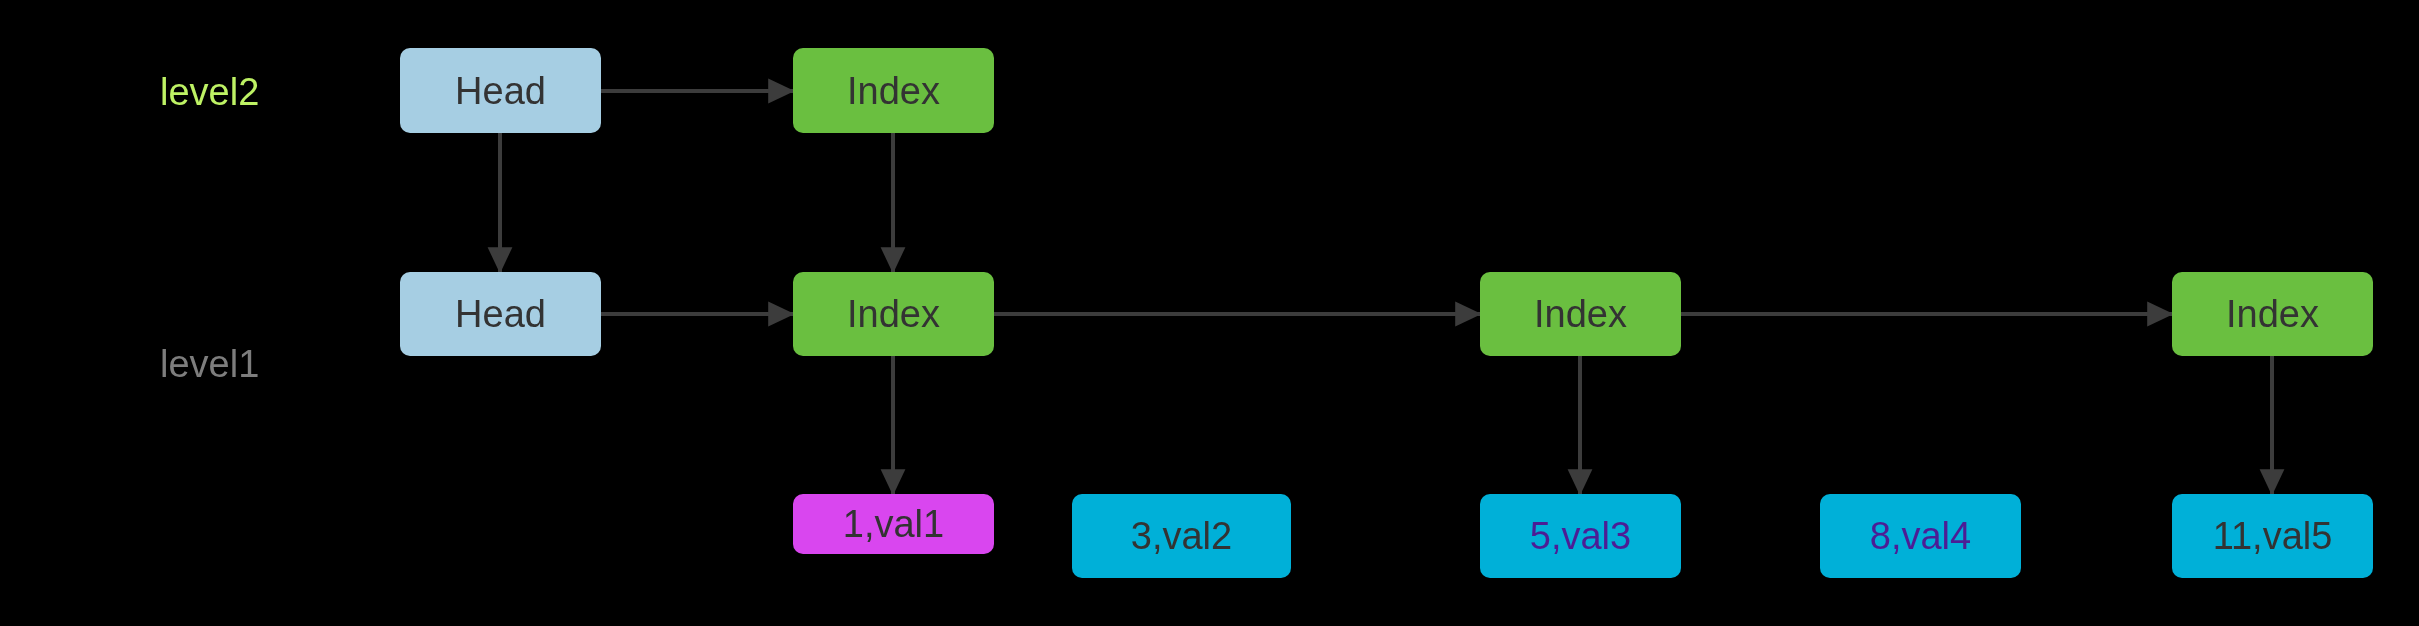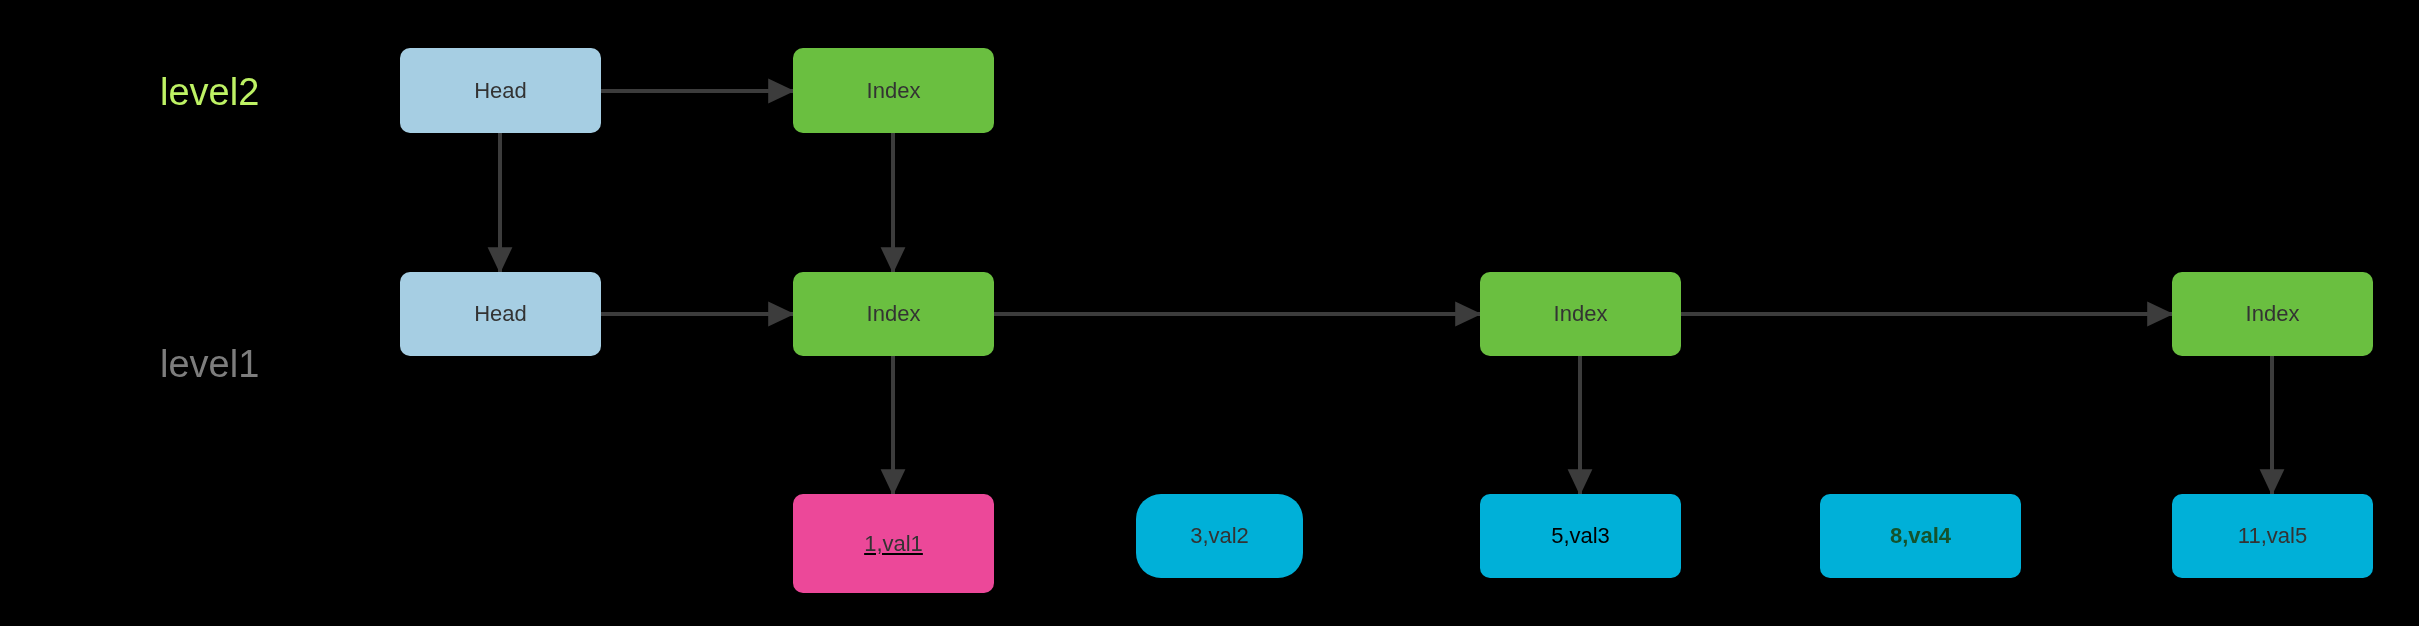--- a/index.html
+++ b/index.html
@@ -2,21 +2,21 @@
 <html><head>
 <meta charset="utf-8">
 <style>
   html,body{margin:0;padding:0;background:#000;}
   body{width:2419px;height:626px;overflow:hidden;
        font-family:"Liberation Sans","DejaVu Sans",sans-serif;}
   #stage{position:relative;width:2419px;height:626px;background:#000;}
   svg#wires{position:absolute;left:0;top:0;width:2419px;height:626px;}
   .node{position:absolute;display:flex;align-items:center;justify-content:center;
         border-radius:10px;box-sizing:border-box;}
-  .node span{font-size:22px;color:#333333;line-height:1;white-space:nowrap;}
+  .node span{font-size:38px;color:#333333;line-height:1;white-space:nowrap;}
   .lvl-label{position:absolute;display:flex;align-items:center;}
   .lvl-label span{font-size:38px;color:#7d7d7d;line-height:1;white-space:nowrap;}
 </style>
 </head>
 <body>
 
 <div id="stage">
   <svg id="wires" viewBox="0 0 2419 626" xmlns="http://www.w3.org/2000/svg">
     <defs>
       <marker id="arrowhead" markerWidth="7" markerHeight="7" refX="6.2" refY="3.5" orient="auto" markerUnits="strokeWidth">
@@ -55,29 +55,29 @@
       </div>
       <div class="node" style="left: 793px; top: 272px; width: 201px; height: 84px; background: rgb(106, 191, 64);">
         <span style="color: rgb(51, 51, 51);">Index</span>
       </div>
       <div class="node" style="left: 1480px; top: 272px; width: 201px; height: 84px; background: rgb(106, 191, 64);">
         <span style="color: rgb(51, 51, 51);">Index</span>
       </div>
       <div class="node" style="left: 2172px; top: 272px; width: 201px; height: 84px; background: rgb(106, 191, 64);">
         <span style="color: rgb(51, 51, 51);">Index</span>
       </div>
-      <div class="node" style="left: 793px; top: 494px; width: 201px; height: 99px; background: #ec4899; text-decoration: underline;">
+      <div class="node" style="left: 793px; top: 494px; width: 201px; height: 60px; background: #d946ef;">
         <span style="color: rgb(51, 51, 51);">1,val1</span>
       </div>
-      <div class="node" style="left: 1136px; top: 494px; width: 167px; height: 84px; background: rgb(0, 176, 216); border-radius: 25px;">
+      <div class="node" style="left: 1072px; top: 494px; width: 219px; height: 84px; background: rgb(0, 176, 216);">
         <span style="color: rgb(51, 51, 51);">3,val2</span>
       </div>
       <div class="node" style="left: 1480px; top: 494px; width: 201px; height: 84px; background: rgb(0, 176, 216);">
-        <span style="color: #000000;">5,val3</span>
+        <span style="color: #4c1d95;">5,val3</span>
       </div>
       <div class="node" style="left: 1820px; top: 494px; width: 201px; height: 84px; background: rgb(0, 176, 216);">
-        <span style="color: #14532d; font-weight: bold;">8,val4</span>
+        <span style="color: #4c1d95;">8,val4</span>
       </div>
       <div class="node" style="left: 2172px; top: 494px; width: 201px; height: 84px; background: rgb(0, 176, 216); justify-content: center;">
         <span style="color: rgb(51, 51, 51);">11,val5</span>
       </div>
     </div>
 </div>
 
 </body></html>

